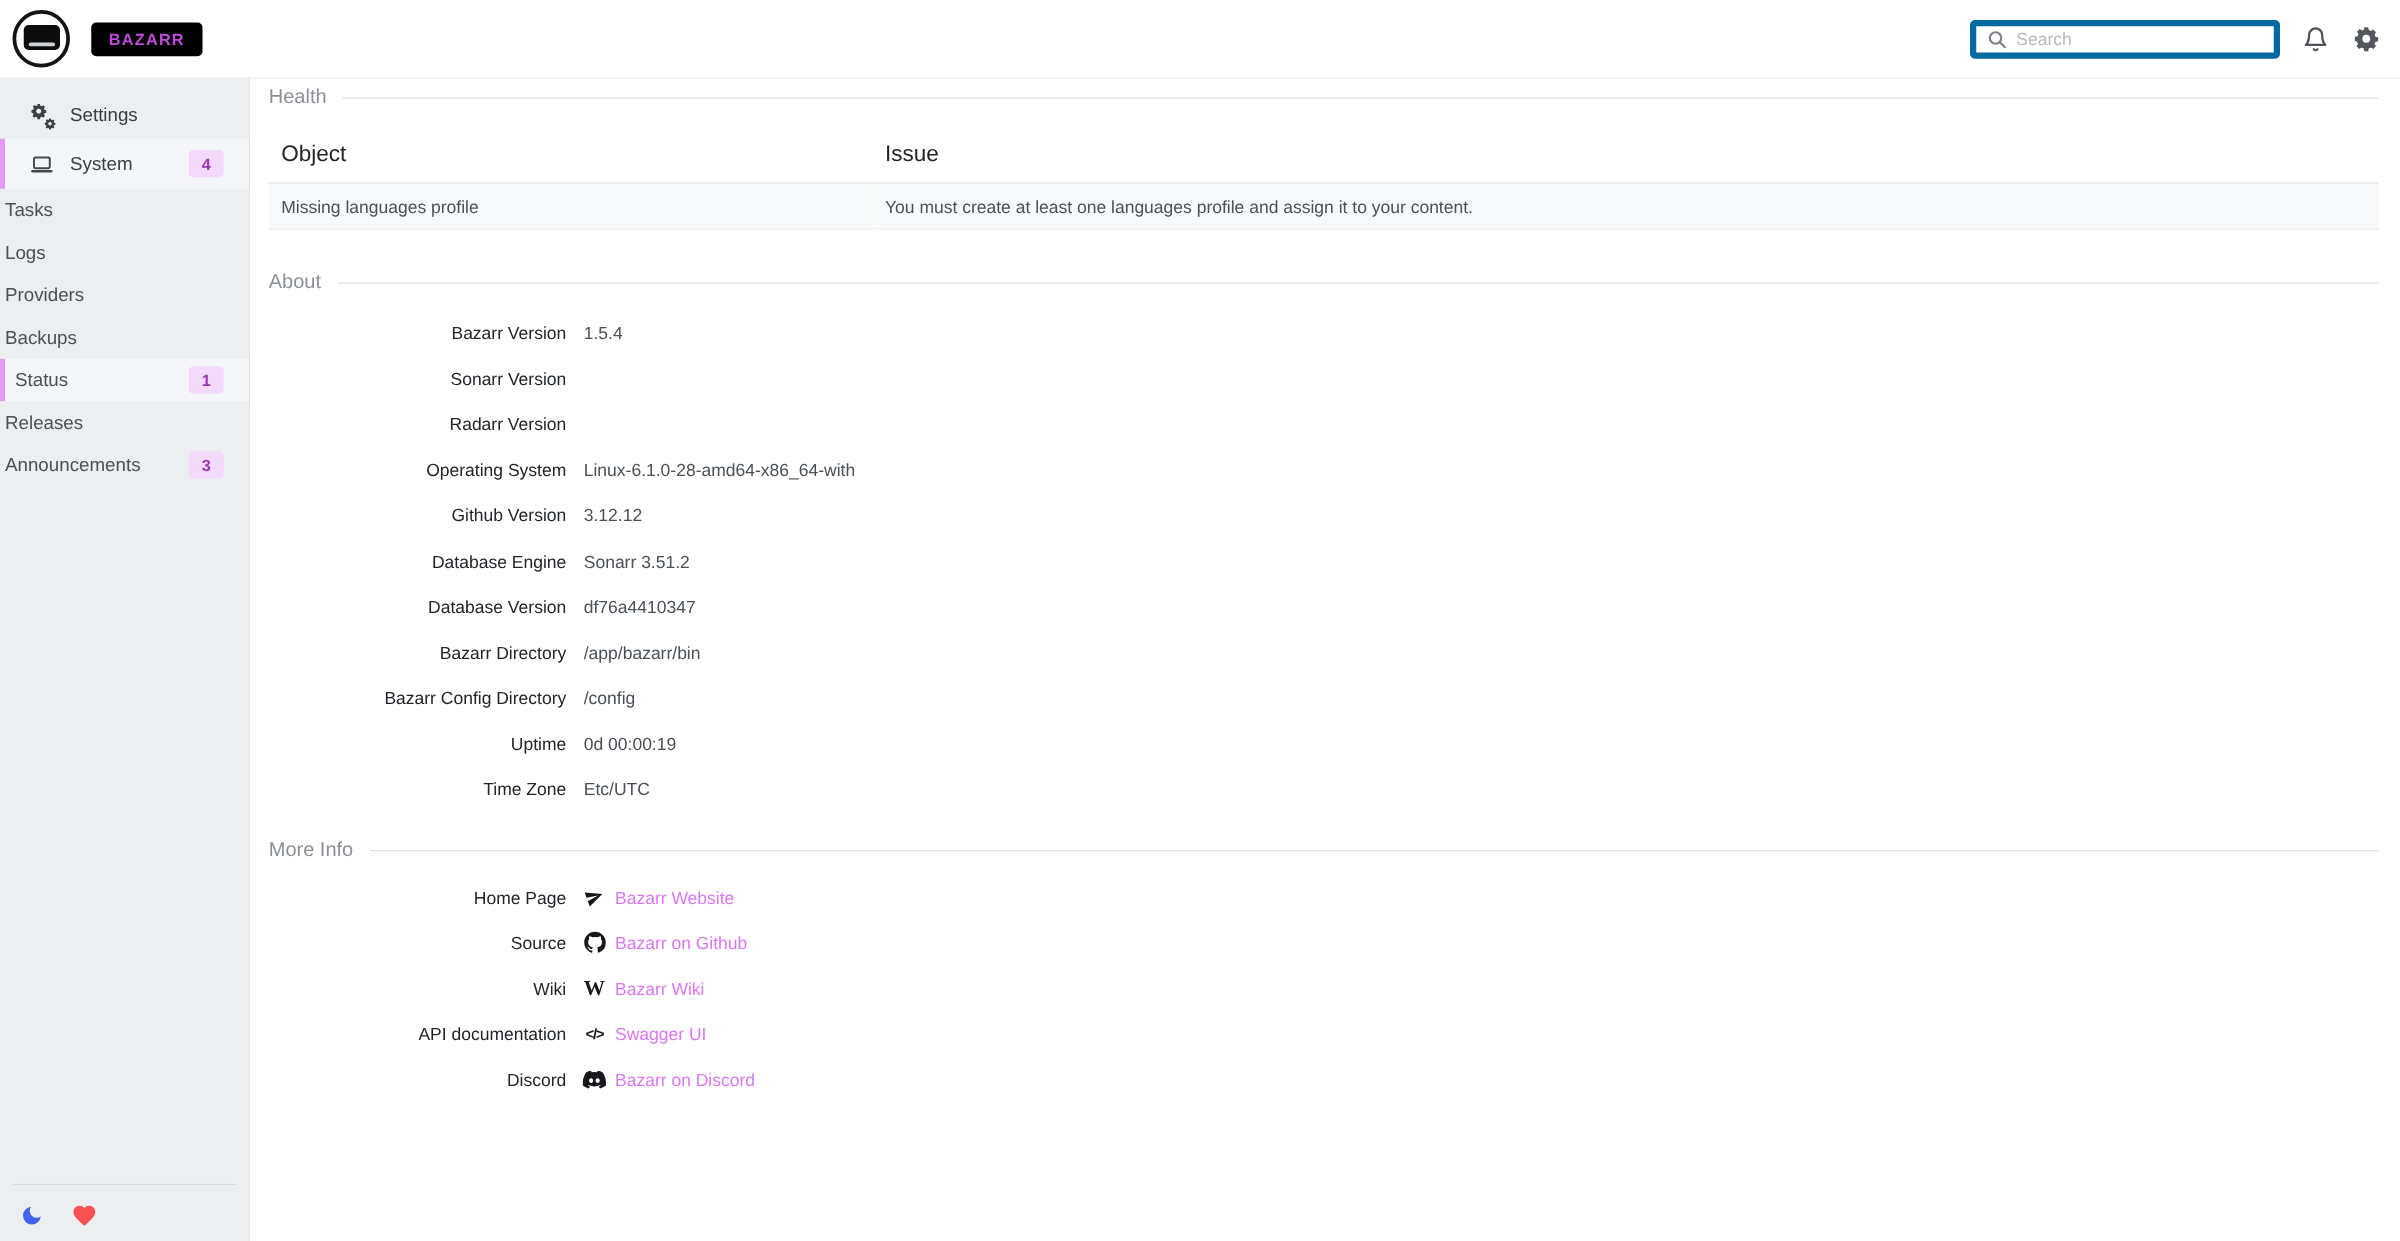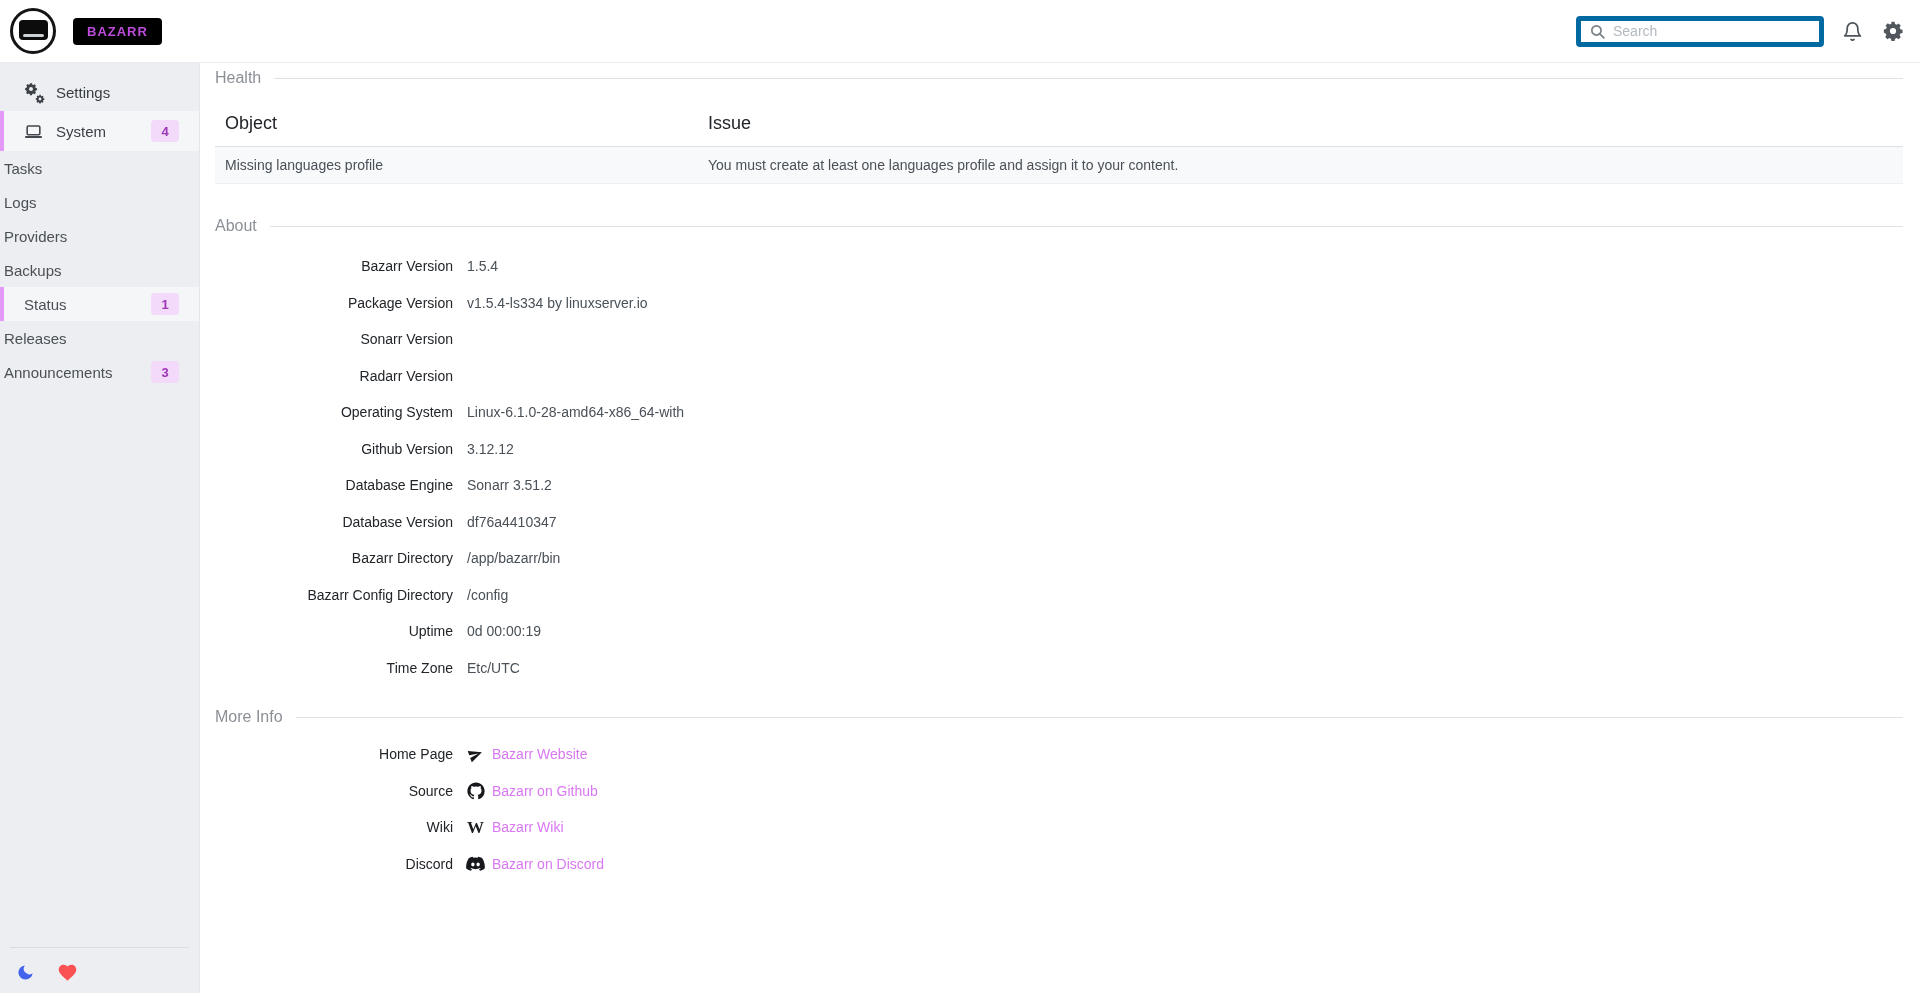--- a/index.html
+++ b/index.html
@@ -22,21 +22,21 @@
   
   .app-body { flex:1; display:flex; min-height:0; }
   aside { width:200px; flex:0 0 200px; background:#eceef1; border-right:1px solid #e3e6e9; position:relative; padding-top:10px; }
   .nav-head { height:38px; display:flex; align-items:center; gap:12px; padding-left:24px; font-size:15px; color:#383d42; cursor:pointer; }
   .gears { position:relative; width:20px; height:20px; }
   .gears svg:first-child { position:absolute; left:0; top:0; }
   .gears svg:last-child { position:absolute; right:-1px; bottom:-2px; }
   .nav-item { display:flex; align-items:center; font-size:15px; color:#4a5056; cursor:pointer; }
   .nav-item.system { height:40px; padding-left:20px; gap:13px; background:#f5f6f8; border-left:4px solid #e599f7; color:#3c4147;align-items:center; }
   .nav-item.sub { height:34px; padding-left:4px; }
-  .nav-item.sub.active { background:#f5f6f8; border-left:4px solid #e599f7; padding-left:20px; }
+  .nav-item.sub.active { background:#f5f6f8; border-left:4px solid #e599f7; padding-left:8px; }
   .badge { margin-left:auto; margin-right:20px; background:#f3d9fa; color:#9c36b5; font-size:13px; font-weight:bold; min-width:28px; height:22px; border-radius:4px; display:flex; align-items:center; justify-content:center; padding:0 6px; }
   .sidebar-footer { position:absolute; left:0; right:0; bottom:10px; }
   .sidebar-footer .divider { height:1px; background:#d9dde1; margin:0 10px 13px; }
   .footer-icons { display:flex; align-items:center; gap:20px; padding-left:14px; }
   .footer-icons .icon-btn { width:22px; height:22px; }
 
   
   main { flex:1; background:#fff; padding:0 17px 0 15px; overflow:hidden; }
   .section-head { display:flex; align-items:center; gap:13px; }
   .section-title { font-size:16px; color:#8b9096; white-space:nowrap; }
@@ -204,24 +204,20 @@
         <span class="section-title">About</span>
         <div class="rule"></div>
       </div>
       <div class="kv-rows">
 
           <div class="kv-row">
             <span class="kv-label">Bazarr Version</span>
             <span class="kv-value">1.5.4</span>
           </div>
 
-          <div class="kv-row">
-            <span class="kv-label">Package Version</span>
-            <span class="kv-value">v1.5.4-ls334 by linuxserver.io</span>
-          </div>
 
           <div class="kv-row">
             <span class="kv-label">Sonarr Version</span>
             <span class="kv-value"></span>
           </div>
 
           <div class="kv-row">
             <span class="kv-label">Radarr Version</span>
             <span class="kv-value"></span>
           </div>
@@ -304,20 +300,29 @@
           <div class="kv-row">
             <span class="kv-label">Wiki</span>
             <span class="mi-value">
 
               <span class="mi-icon wiki-w">W</span>
 
               <a class="link">Bazarr Wiki</a>
             </span>
           </div>
 
+          <div class="kv-row">
+            <span class="kv-label">API documentation</span>
+            <span class="mi-value">
+
+              <span class="mi-icon code-g">&lt;/&gt;</span>
+
+              <a class="link">Swagger UI</a>
+            </span>
+          </div>
 
           <div class="kv-row">
             <span class="kv-label">Discord</span>
             <span class="mi-value">
 
               <span class="mi-icon">
                 <svg width="19" height="19" viewBox="0 0 24 24" fill="#16181b">
                   <path d="M20.3 4.9A19.9 19.9 0 0 0 15.4 3.4c-.2.4-.5.9-.7 1.3a18.4 18.4 0 0 0-5.4 0c-.2-.4-.5-.9-.7-1.3-1.7.3-3.4.8-4.9 1.5C.7 9.5-.2 13.9.3 18.3c2 1.5 4 2.4 6 3 .5-.7.9-1.4 1.3-2.1-.7-.3-1.4-.6-2-1l.5-.4c3.8 1.8 8 1.8 11.8 0l.5.4c-.6.4-1.3.7-2 1 .4.7.8 1.4 1.3 2.1 2-.6 4-1.5 6-3 .5-4.9-.8-9.3-3.4-13.4zM8.7 15.6c-1.2 0-2.1-1.1-2.1-2.4 0-1.3.9-2.4 2.1-2.4 1.2 0 2.2 1.1 2.1 2.4 0 1.3-.9 2.4-2.1 2.4zm6.6 0c-1.2 0-2.1-1.1-2.1-2.4 0-1.3.9-2.4 2.1-2.4 1.2 0 2.2 1.1 2.1 2.4 0 1.3-.9 2.4-2.1 2.4z"></path>
                 </svg>
               </span>

